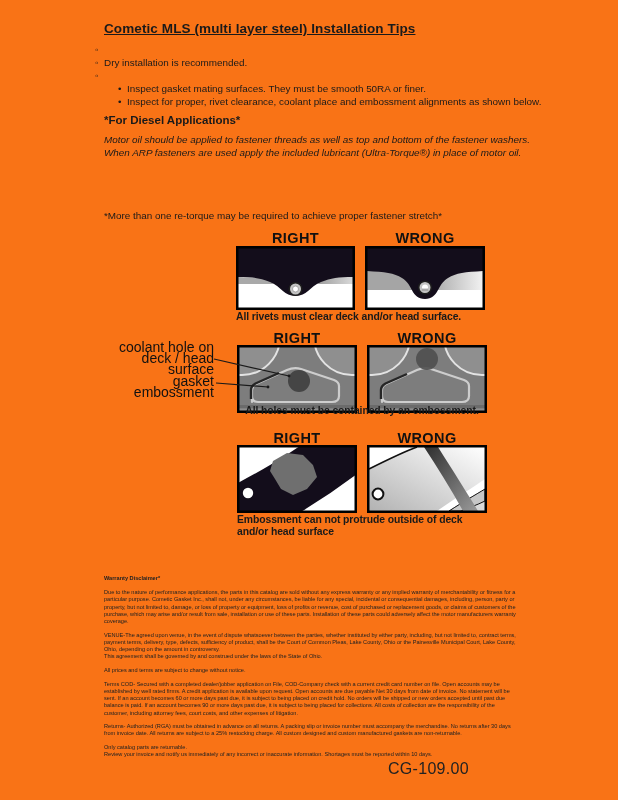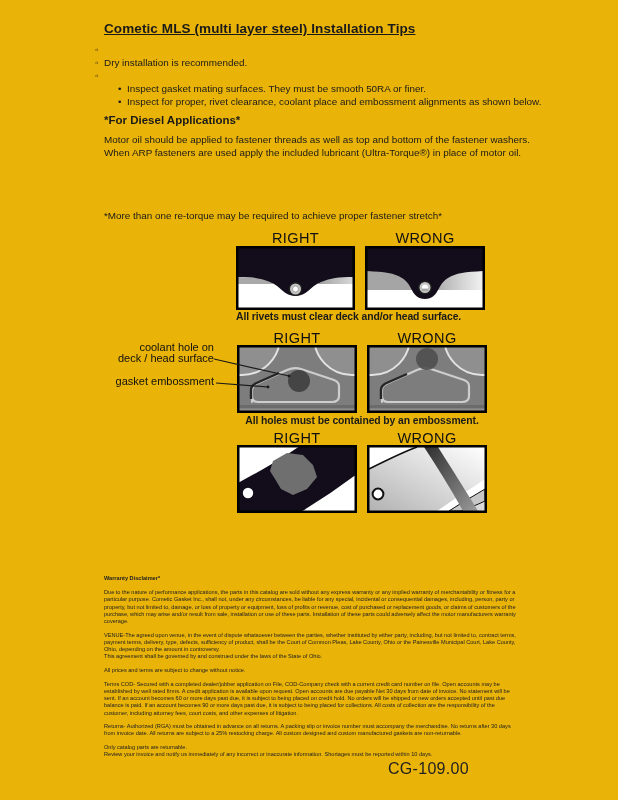--- a/index.html
+++ b/index.html
@@ -1,52 +1,52 @@
 <!DOCTYPE html>
 <html><head>
 <meta charset="utf-8">
 <style>
   html,body{margin:0;padding:0;background:#888;}
   .page{
     position:relative;
     width:618px;height:800px;
-    background:#eab308;
+    background:#f97316;
     font-family:"Liberation Sans","DejaVu Sans",sans-serif;
     color:#1a1a1a;
     overflow:hidden;
   }
   .abs{position:absolute;}
   .pre{white-space:pre-line;}
 
   .title{
     left:104px;top:21px;
     font-size:13.5px;font-weight:bold;
     text-decoration:underline;
     letter-spacing:.1px;
   }
   .bullets{left:95px;top:43px;font-size:9.9px;line-height:13.1px;}
   .b-row{display:flex;}
   .b-marker{width:9px;flex:0 0 9px;}
   .b-sub{margin-left:23px;}
 
   .diesel-h{left:104px;top:114px;font-size:11.5px;font-weight:bold;}
   .bodytext{font-size:9.9px;line-height:13.2px;width:480px;}
-  .p1{left:104px;top:133px;}
+  .p1{left:104px;top:133px;font-style:italic;}
   .p2{left:104px;top:167px;}
   .note{left:104px;top:210px;font-size:9.9px;}
 
   .fig-label{
     font-size:14.5px;letter-spacing:.4px;color:#111;
-    text-align:center;font-weight:400;
+    text-align:center;font-weight:700;
   }
   .fig-caption{font-size:10.4px;font-weight:bold;letter-spacing:-0.1px;}
   .panel{position:absolute;display:block;}
   .side-label{
     left:104px;width:110px;text-align:right;
-    font-size:11px;line-height:11px;color:#111;
+    font-size:14px;line-height:11px;color:#111;
   }
   .overlay{pointer-events:none;}
 
   .legal{
     left:104px;top:575px;width:412px;
     font-size:5.6px;line-height:7.2px;color:#222;
     letter-spacing:0;
   }
   .legal .lp{margin:0 0 6.5px 0;}
   .legal .lh{font-weight:bold;margin-bottom:7px;}
@@ -159,21 +159,21 @@
     <rect x="1.25" y="1.25" width="117.5" height="65.5" fill="none" stroke="#000" stroke-width="2.5"></rect>
   </svg>
 
   <svg class="abs overlay" style="left:0;top:330px;" width="618" height="100" viewBox="0 0 618 100">
     <line x1="214" y1="29" x2="289" y2="46" stroke="#1a1a1a" stroke-width="1.2"></line>
     <circle cx="289" cy="46" r="1.4" fill="#1a1a1a"></circle>
     <line x1="216" y1="53" x2="268" y2="57" stroke="#1a1a1a" stroke-width="1.2"></line>
     <circle cx="268" cy="57" r="1.4" fill="#1a1a1a"></circle>
   </svg>
 
-  <div class="abs fig-caption" style="left:237px;top:415px;width:250px;text-align:center;">All holes must be contained by an embossment.</div>
+  <div class="abs fig-caption" style="left:237px;top:405px;width:250px;text-align:center;">All holes must be contained by an embossment.</div>
 
   <div class="abs fig-label" style="left:237px;top:430px;width:120px;">RIGHT</div>
   <div class="abs fig-label" style="left:367px;top:430px;width:120px;">WRONG</div>
 
   <svg class="panel" style="left:237px;top:445px;" width="120" height="68" viewBox="0 0 120 68">
     <rect width="120" height="68" fill="#fff"></rect>
     <path d="M-5,88 C35,66 78,42 130,0" fill="none" stroke="#cfcfcf" stroke-width="11"></path>
     <path d="M-5,88 C35,66 78,42 130,0" fill="none" stroke="#555" stroke-width="0.8" transform="translate(5,8)"></path>
     <path d="M-12,76 C28,56 70,34 122,-8" fill="none" stroke="#130d1b" stroke-width="56"></path>
     <polygon points="36,16 50,8 66,10 76,20 80,32 70,44 56,50 44,44 38,34 33,26" fill="#6f6f6f"></polygon>
@@ -195,20 +195,22 @@
     <rect width="120" height="68" fill="#fff"></rect>
     <path d="M2,24 C20,15 36,7 50,2 L118,2 L118,66 L2,66 Z" fill="url(#g3main)"></path>
     <path d="M2,24 C20,15 36,7 50,2" fill="none" stroke="#111" stroke-width="1.8"></path>
     <path d="M70,66 C90,52 105,43 118,34 L118,44 C104,52 92,58 82,66 Z" fill="#fff"></path>
     <path d="M82,66 C96,57 108,50 118,44 L118,56 C110,60 101,63 94,66 Z" fill="#c7c7c7" stroke="#111" stroke-width="1"></path>
     <path d="M57,2 L71,2 C86,26 99,46 111,66 L96,66 C84,44 70,22 57,2 Z" fill="url(#g3dark)"></path>
     <circle cx="11" cy="49" r="5.4" fill="#fff" stroke="#111" stroke-width="2"></circle>
     <rect x="1.25" y="1.25" width="117.5" height="65.5" fill="none" stroke="#000" stroke-width="2.5"></rect>
   </svg>
 
+  <div class="abs fig-caption pre" style="left:237px;top:514px;line-height:12px;">Embossment can not protrude outside of deck
+and/or head surface</div>
 
   <div class="abs legal">
     <div class="lh">Warranty Disclaimer*</div>
     <div class="lp pre">Due to the nature of performance applications, the parts in this catalog are sold without any express warranty or any implied warranty of merchantability or fitness for a particular purpose.  Cometic Gasket Inc., shall not, under any circumstances, be liable for any special, incidental or consequential damages, including, person, party or property, but not limited to, damage, or loss of property or equipment, loss of profits or revenue, cost of purchased or replacement goods, or claims of customers of the purchase, which may arise and/or result from sale, installation or use of these parts.  Installation of these parts could adversely affect the motor manufacturers warranty coverage.</div>
     <div class="lp pre">VENUE-The agreed upon venue, in the event of dispute whatsoever between the parties, whether instituted by either party, including, but not limited to, contract terms, payment terms, delivery, type, defects, sufficiency of product, shall be the Court of Common Pleas, Lake County, Ohio or the Painesville Municipal Court, Lake County, Ohio, depending on the amount in controversy.
 This agreement shall be governed by and construed under the laws of the State of Ohio.</div>
     <div class="lp pre">All prices and terms are subject to change without notice.</div>
     <div class="lp pre">Terms COD- Secured with a completed dealer/jobber application on File, COD-Company check with a current credit card number on file.  Open accounts may be established by well rated firms.  A credit application is available upon request.  Open accounts are due payable Net 30 days from date of invoice.  No statement will be sent.  If an account becomes 60 or more days past due, it is subject to being placed on credit hold.  No orders will be shipped or new orders accepted until past due balance is paid.  If an account becomes 90 or more days past due, it is subject to being placed for collections.  All costs of collection are the responsibility of the customer, including attorney fees, court costs, and other expenses of litigation.</div>
     <div class="lp pre">Returns- Authorized (RGA) must be obtained in advance on all returns.  A packing slip or invoice number must accompany the merchandise.  No returns after 30 days from invoice date.  All returns are subject to a 25% restocking charge.  All custom designed and custom manufactured gaskets are non-returnable.</div>
     <div class="lp pre">Only catalog parts are returnable.

